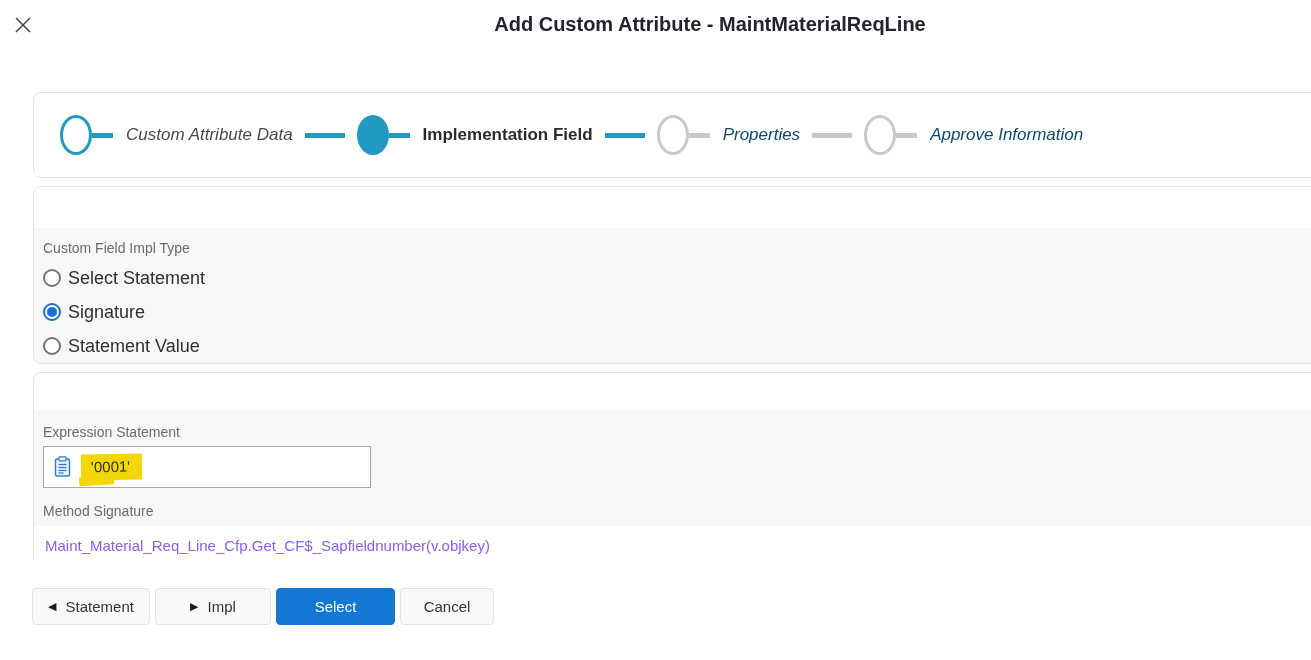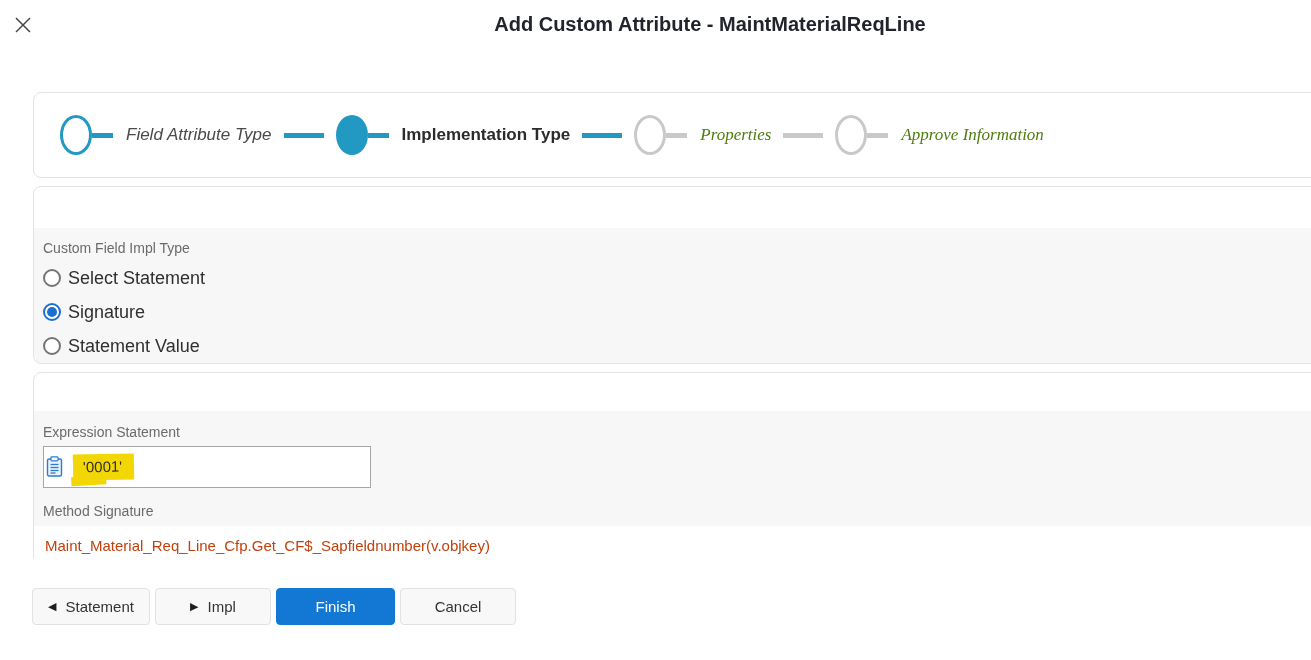--- a/index.html
+++ b/index.html
@@ -22,84 +22,84 @@
   .card-stepper { top:92px; height:86px; display:flex; align-items:center; padding-left:26px; }
   .step { display:flex; align-items:center; }
   .crc { width:26px; height:34px; border:3px solid #2299c2; border-radius:50%;
          background:#fff; flex:none; box-sizing:content-box; }
   .crc.filled { background:#2299c2; }
   .crc.gray { border-color:#c9c9c9; }
   .dash { width:21px; height:5px; background:#2299c2; margin-right:13px; flex:none; }
   .dash.gray { background:#c9c9c9; }
   .slabel { font-size:17px; font-style:italic; color:#4a4a4a; white-space:nowrap; }
   .slabel.current { font-style:normal; font-weight:bold; color:#2b2b2b; }
-  .slabel.inactive { color:#4d7c0f;font-family:Liberation Serif, serif; }
+  .slabel.inactive { color:#0c4a6e; }
   .link { width:40px; height:5px; background:#2299c2; margin:0 12px; flex:none; }
   .link.gray { background:#c9c9c9; }
 
   
   .card-impl { top:186px; height:178px; }
   .section-label { font-size:14px; color:#6b6b6b; }
   .radio-row { display:flex; align-items:center; margin-top:10px; height:24px; cursor:pointer; }
   .radio { width:18px; height:18px; border:2px solid #757575; border-radius:50%;
            background:#fff; position:relative; flex:none; }
   .radio.checked { border-color:#1b6fd0; }
   .radio.checked::after { content:""; position:absolute; inset:2px;
                           background:#1b6fd0; border-radius:50%; }
   .radio-label { font-size:18px; color:#2f2f2f; margin-left:7px; }
 
   
   .card-expr { top:372px; height:192px; }
   .card-expr .card-top { height:38px; }
   .card-expr .card-gray { padding-top:13px; height:calc(100% - 38px); }
   .expr-input { width:328px; height:42px; margin-top:6px; background:#fff;
                 border:1px solid #a6a6a6; display:flex; align-items:center;
-                padding-left:2px; cursor:text; }
+                padding-left:10px; cursor:text; }
   .note-icon { flex:none; }
   .hl { margin-left:10px; background:#f2d705; padding:4px 12px 5px 10px; font-size:15px;
         color:#2e2e2e; transform:rotate(-1deg); position:relative; }
   .hl::after { content:""; position:absolute; left:-2px; bottom:-5px; width:58%; height:9px;
                background:#f2d705; transform:rotate(-2.5deg); }
   .sig-label { margin-top:15px; }
   .sig-strip { background:#fff; margin-left:-9px; margin-top:7px; height:38px;
                display:flex; align-items:center; padding-left:11px; width:calc(100% + 9px); }
-  .sig-value { font-size:15px; color:#c2410c; }
+  .sig-value { font-size:15px; color:#8b5cf6; }
 
   
   .footer { position:absolute; top:588px; left:32px; display:flex; gap:5px; }
   .btn { height:37px; border-radius:4px; border:1px solid #e2e2e2; background:#f8f8f8;
          font-size:15px; color:#333; display:flex; align-items:center; justify-content:center;
          font-family:inherit; cursor:pointer; }
   .btn .tri { font-size:11px; margin-right:9px; color:#1d1d1d; }
   .btn-prev { width:118px; } .btn-next { width:116px; }
   .btn-finish { width:119px; background:#1377d4; border-color:#1377d4; color:#fff; }
-  .btn-cancel { width:116px; }
+  .btn-cancel { width:94px; }
 </style>
 </head>
 <body>
 
 <div class="close-btn">
   <svg width="22" height="22" viewBox="0 0 22 22">
     <line x1="4" y1="4" x2="18" y2="18" stroke="#454545" stroke-width="1.5"></line>
     <line x1="18" y1="4" x2="4" y2="18" stroke="#454545" stroke-width="1.5"></line>
   </svg>
 </div>
 <div class="page-title">Add Custom Attribute - MaintMaterialReqLine</div>
 
 <div class="card card-stepper">
   <div class="step">
     <span class="crc"></span>
     <span class="dash"></span>
-    <span class="slabel">Field Attribute Type</span>
+    <span class="slabel">Custom Attribute Data</span>
     <span class="link"></span>
   </div>
   <div class="step">
     <span class="crc filled"></span>
     <span class="dash"></span>
-    <span class="slabel current">Implementation Type</span>
+    <span class="slabel current">Implementation Field</span>
     <span class="link"></span>
   </div>
   <div class="step">
     <span class="crc gray"></span>
     <span class="dash gray"></span>
     <span class="slabel inactive">Properties</span>
     <span class="link gray"></span>
   </div>
   <div class="step">
     <span class="crc gray"></span>
@@ -152,18 +152,18 @@
 <div class="footer">
   <button class="btn btn-prev">
     <span class="tri">◀</span>
     <span>Statement</span>
   </button>
   <button class="btn btn-next">
     <span class="tri">▶</span>
     <span>Impl</span>
   </button>
   <button class="btn btn-finish">
-    <span>Finish</span>
+    <span>Select</span>
   </button>
   <button class="btn btn-cancel">
     <span>Cancel</span>
   </button>
 </div>
 
 </body></html>

